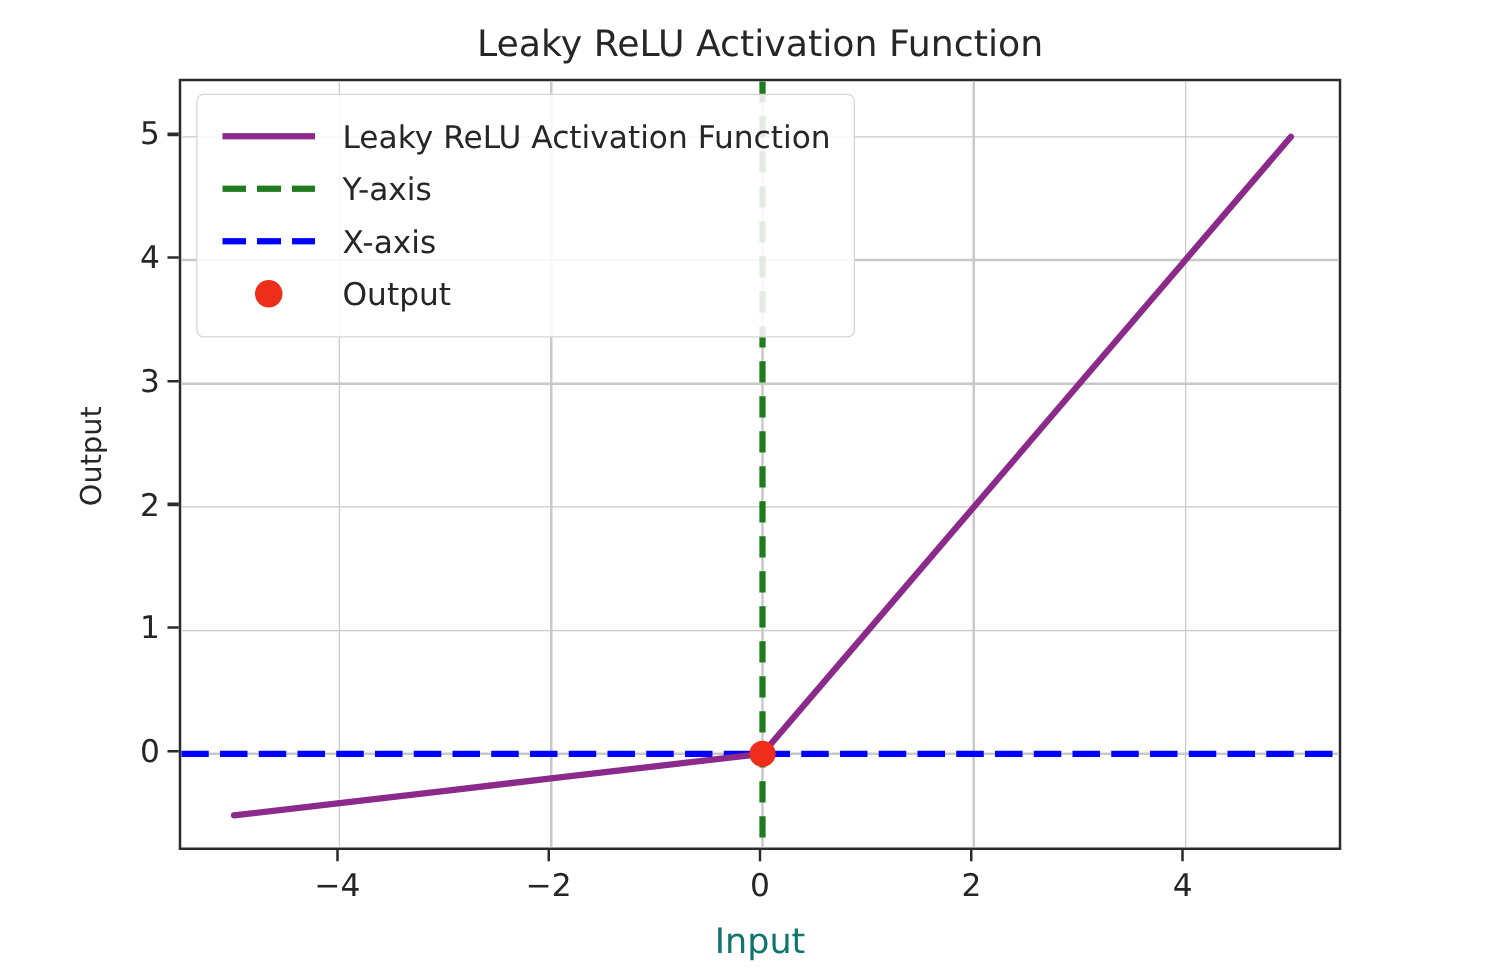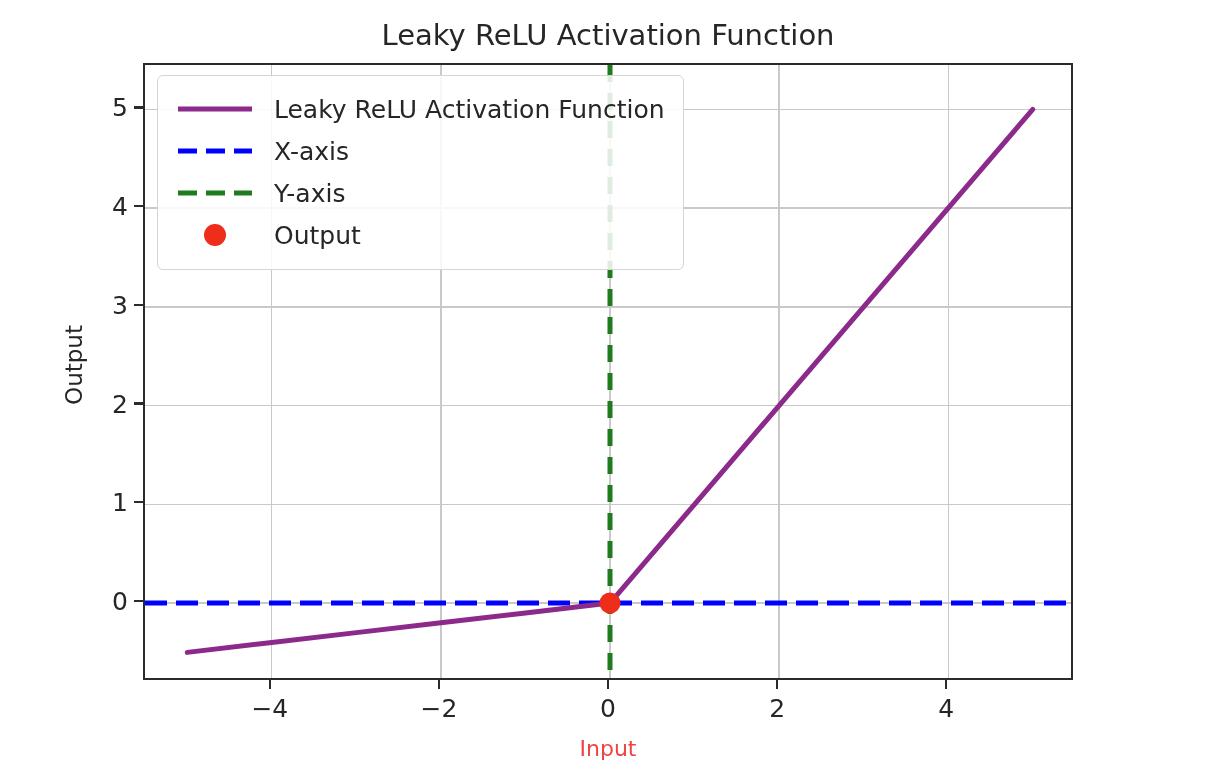--- a/index.html
+++ b/index.html
@@ -103,22 +103,22 @@
     white-space: nowrap;
     text-align: right;
   }
 
   #xlabel {
     position: absolute;
     left: 131px;
     top: 736px;
     width: 930px;
     text-align: center;
-    font-size: 22px;
-    color: #ef4444;
+    font-size: 28px;
+    color: #0f766e;
     white-space: nowrap;
   }
   #ylabel {
     position: absolute;
     left: -33px;
     top: 352px;
     width: 190px;
     text-align: center;
     font-size: 23px;
     color: #262626;
@@ -255,31 +255,31 @@
 
   <div id="legend">
       <div class="legend-row">
         <div class="legend-swatch">
           <div class="sw-line-solid" style="background: rgb(139, 42, 139);"></div>
         </div>
         <div class="legend-label">Leaky ReLU Activation Function</div>
       </div>
       <div class="legend-row">
         <div class="legend-swatch">
+          <div class="sw-line-dashed" style="background: repeating-linear-gradient(to right, rgb(30, 123, 30) 0px, rgb(30, 123, 30) 19px, rgba(0, 0, 0, 0) 19px, rgba(0, 0, 0, 0) 28px);"></div>
+        </div>
+        <div class="legend-label">Y-axis</div>
+      </div>
+      <div class="legend-row">
+        <div class="legend-swatch">
           <div class="sw-line-dashed" style="background: repeating-linear-gradient(to right, rgb(0, 0, 255) 0px, rgb(0, 0, 255) 19px, rgba(0, 0, 0, 0) 19px, rgba(0, 0, 0, 0) 28px);"></div>
         </div>
         <div class="legend-label">X-axis</div>
       </div>
       <div class="legend-row">
         <div class="legend-swatch">
-          <div class="sw-line-dashed" style="background: repeating-linear-gradient(to right, rgb(30, 123, 30) 0px, rgb(30, 123, 30) 19px, rgba(0, 0, 0, 0) 19px, rgba(0, 0, 0, 0) 28px);"></div>
-        </div>
-        <div class="legend-label">Y-axis</div>
-      </div>
-      <div class="legend-row">
-        <div class="legend-swatch">
           <div class="sw-dot" style="background: rgb(238, 45, 26);"></div>
         </div>
         <div class="legend-label">Output</div>
       </div>
     </div>
 
 </div>
 
 </body></html>

